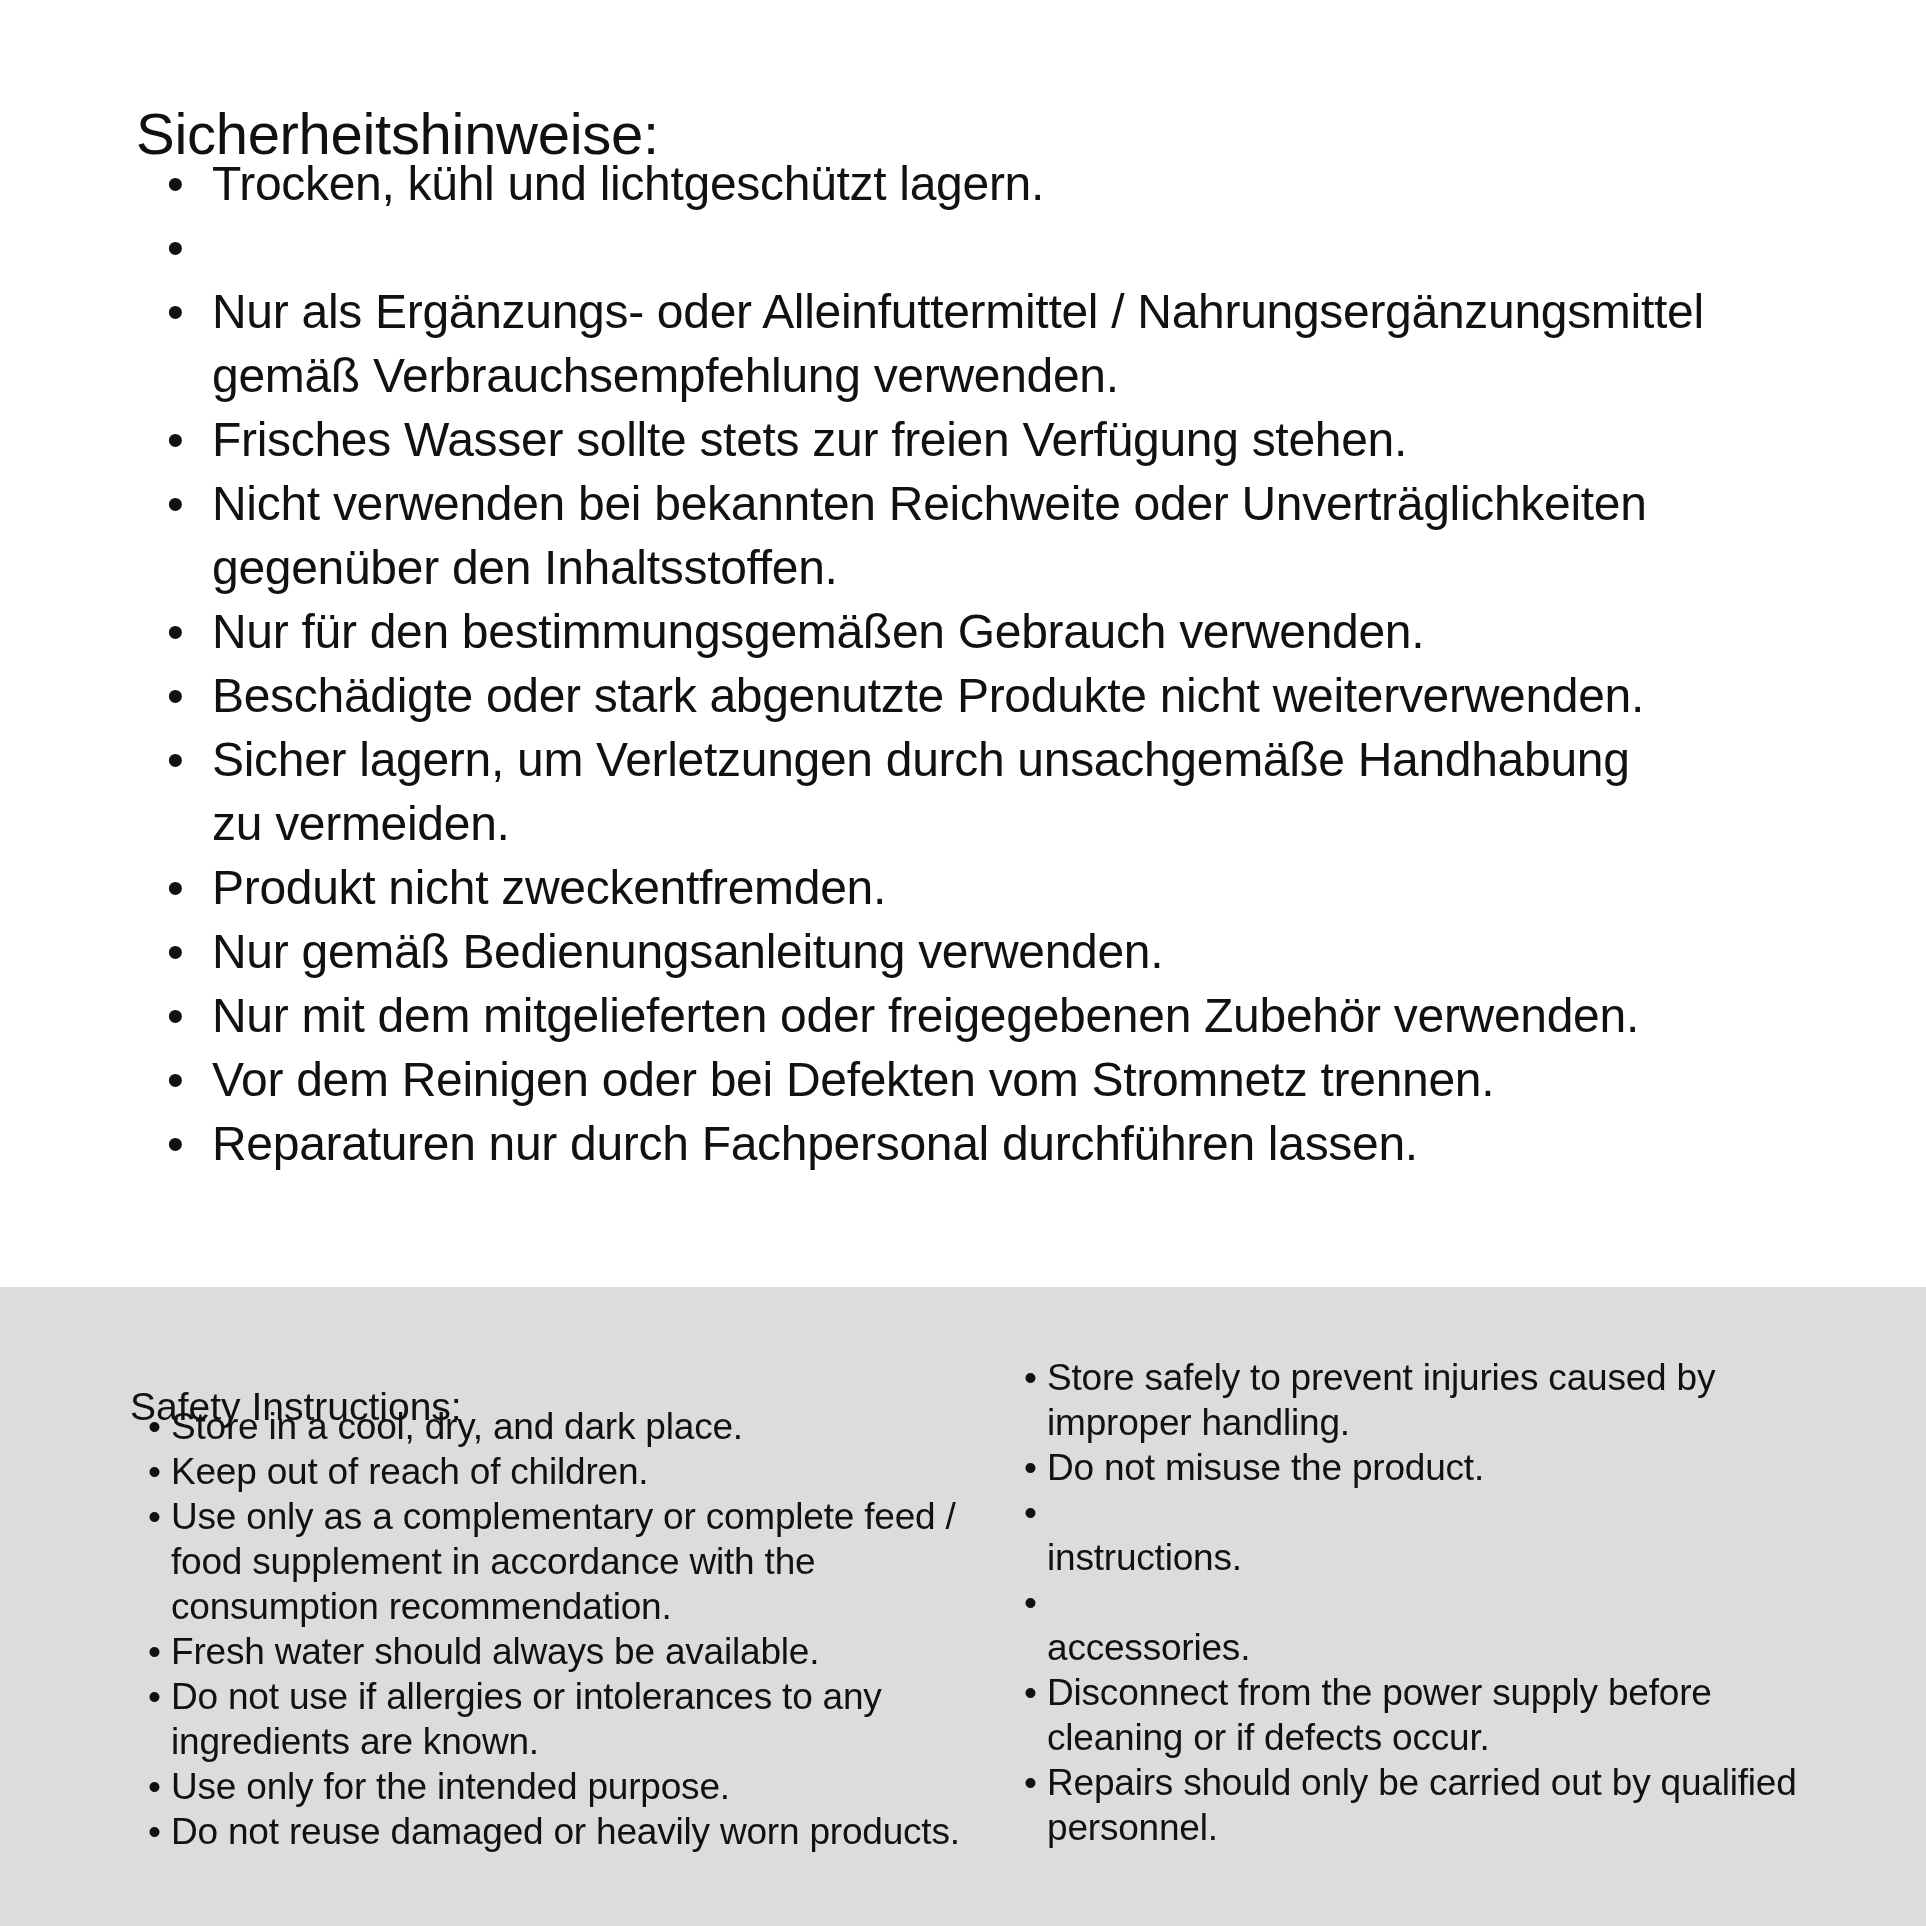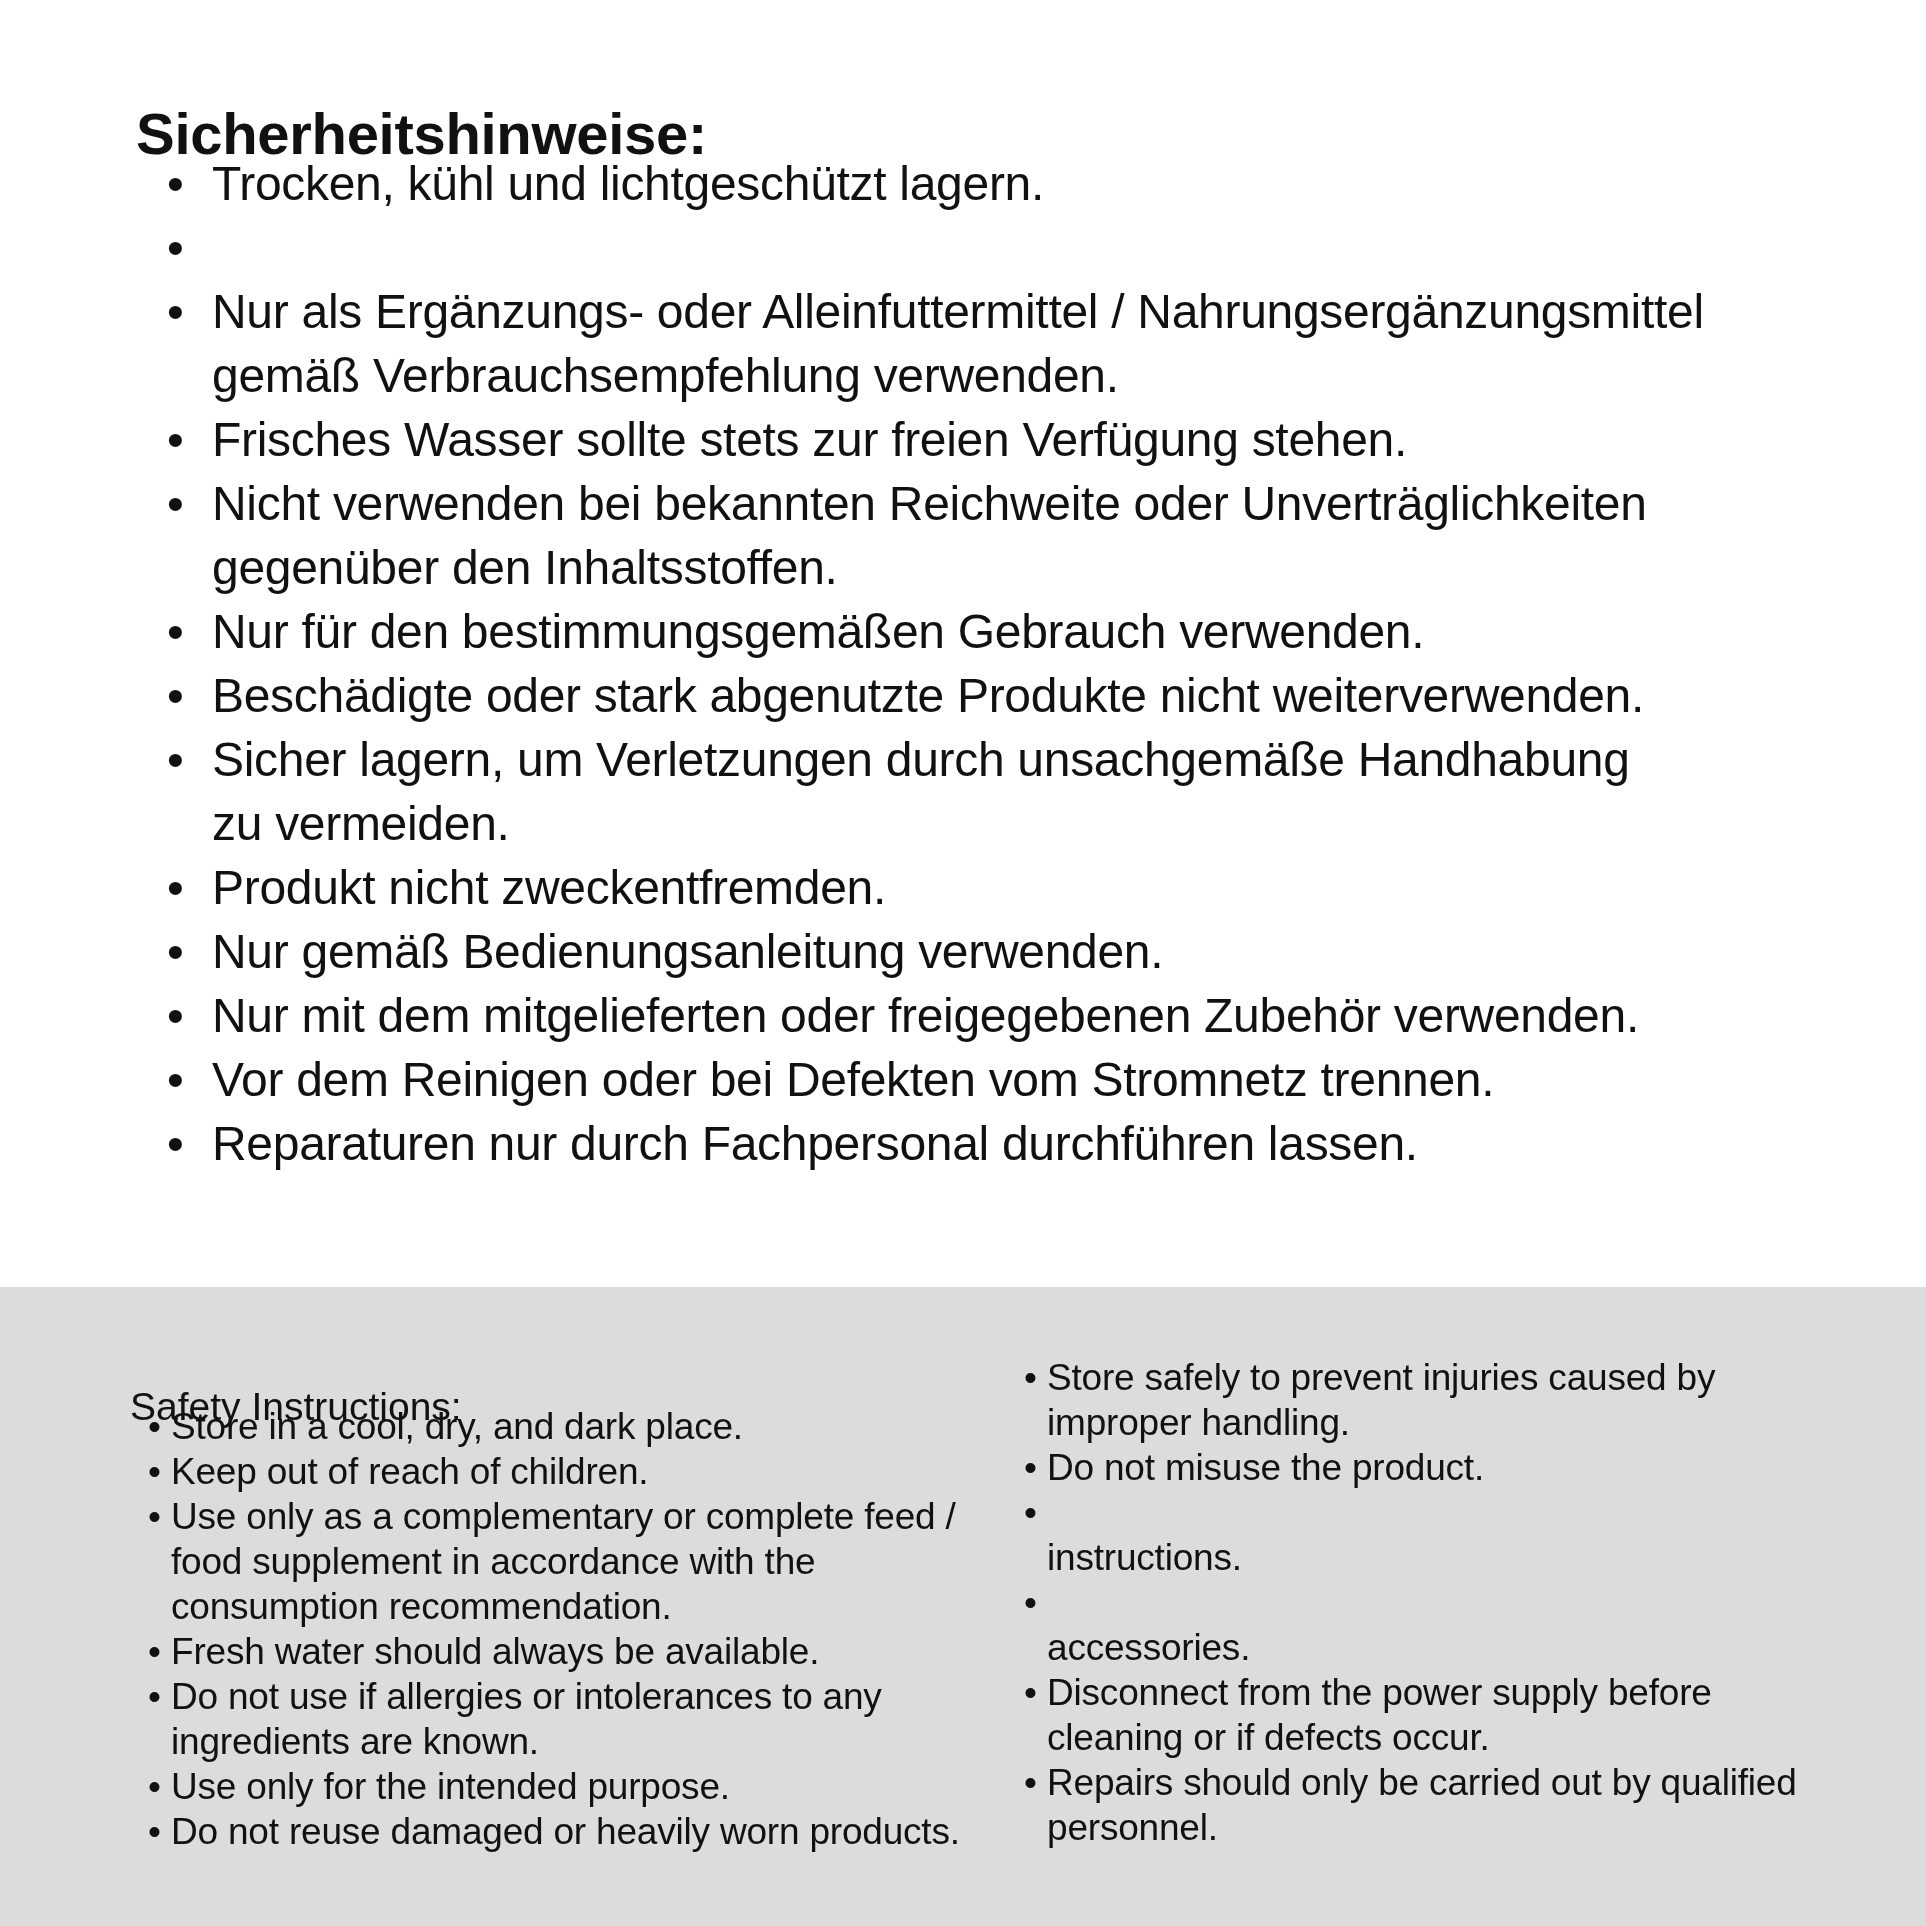--- a/index.html
+++ b/index.html
@@ -13,21 +13,21 @@
   }
   .gray-panel {
     position: absolute;
     left: 0; top: 1287px;
     width: 1926px; height: 639px;
     background: #dcdcdc;
   }
   .de-title {
     position: absolute;
     left: 136px; top: 68px;
-    font-size: 58px; font-weight: 700;
+    font-size: 58px; font-weight: 400;
     line-height: 64px;
     letter-spacing: -0.3px;
     white-space: nowrap;
     margin-top: 34px;
   }
   .de-list {
     position: absolute;
     left: 167px; top: 152px;
   }
   .de-list .row {

